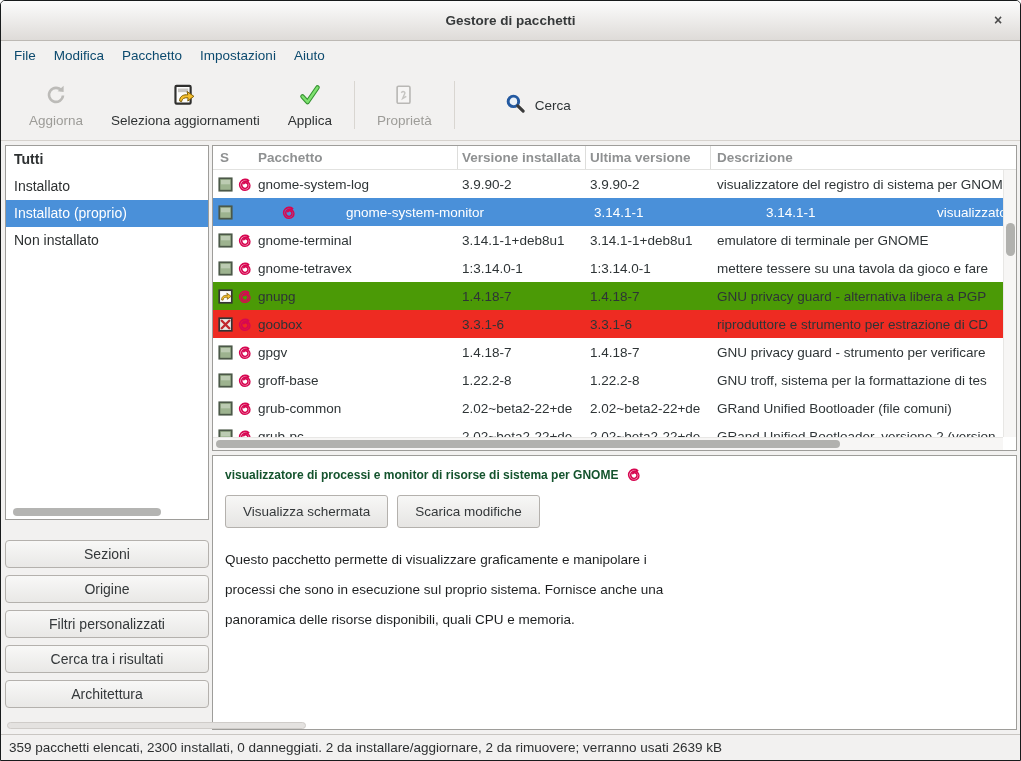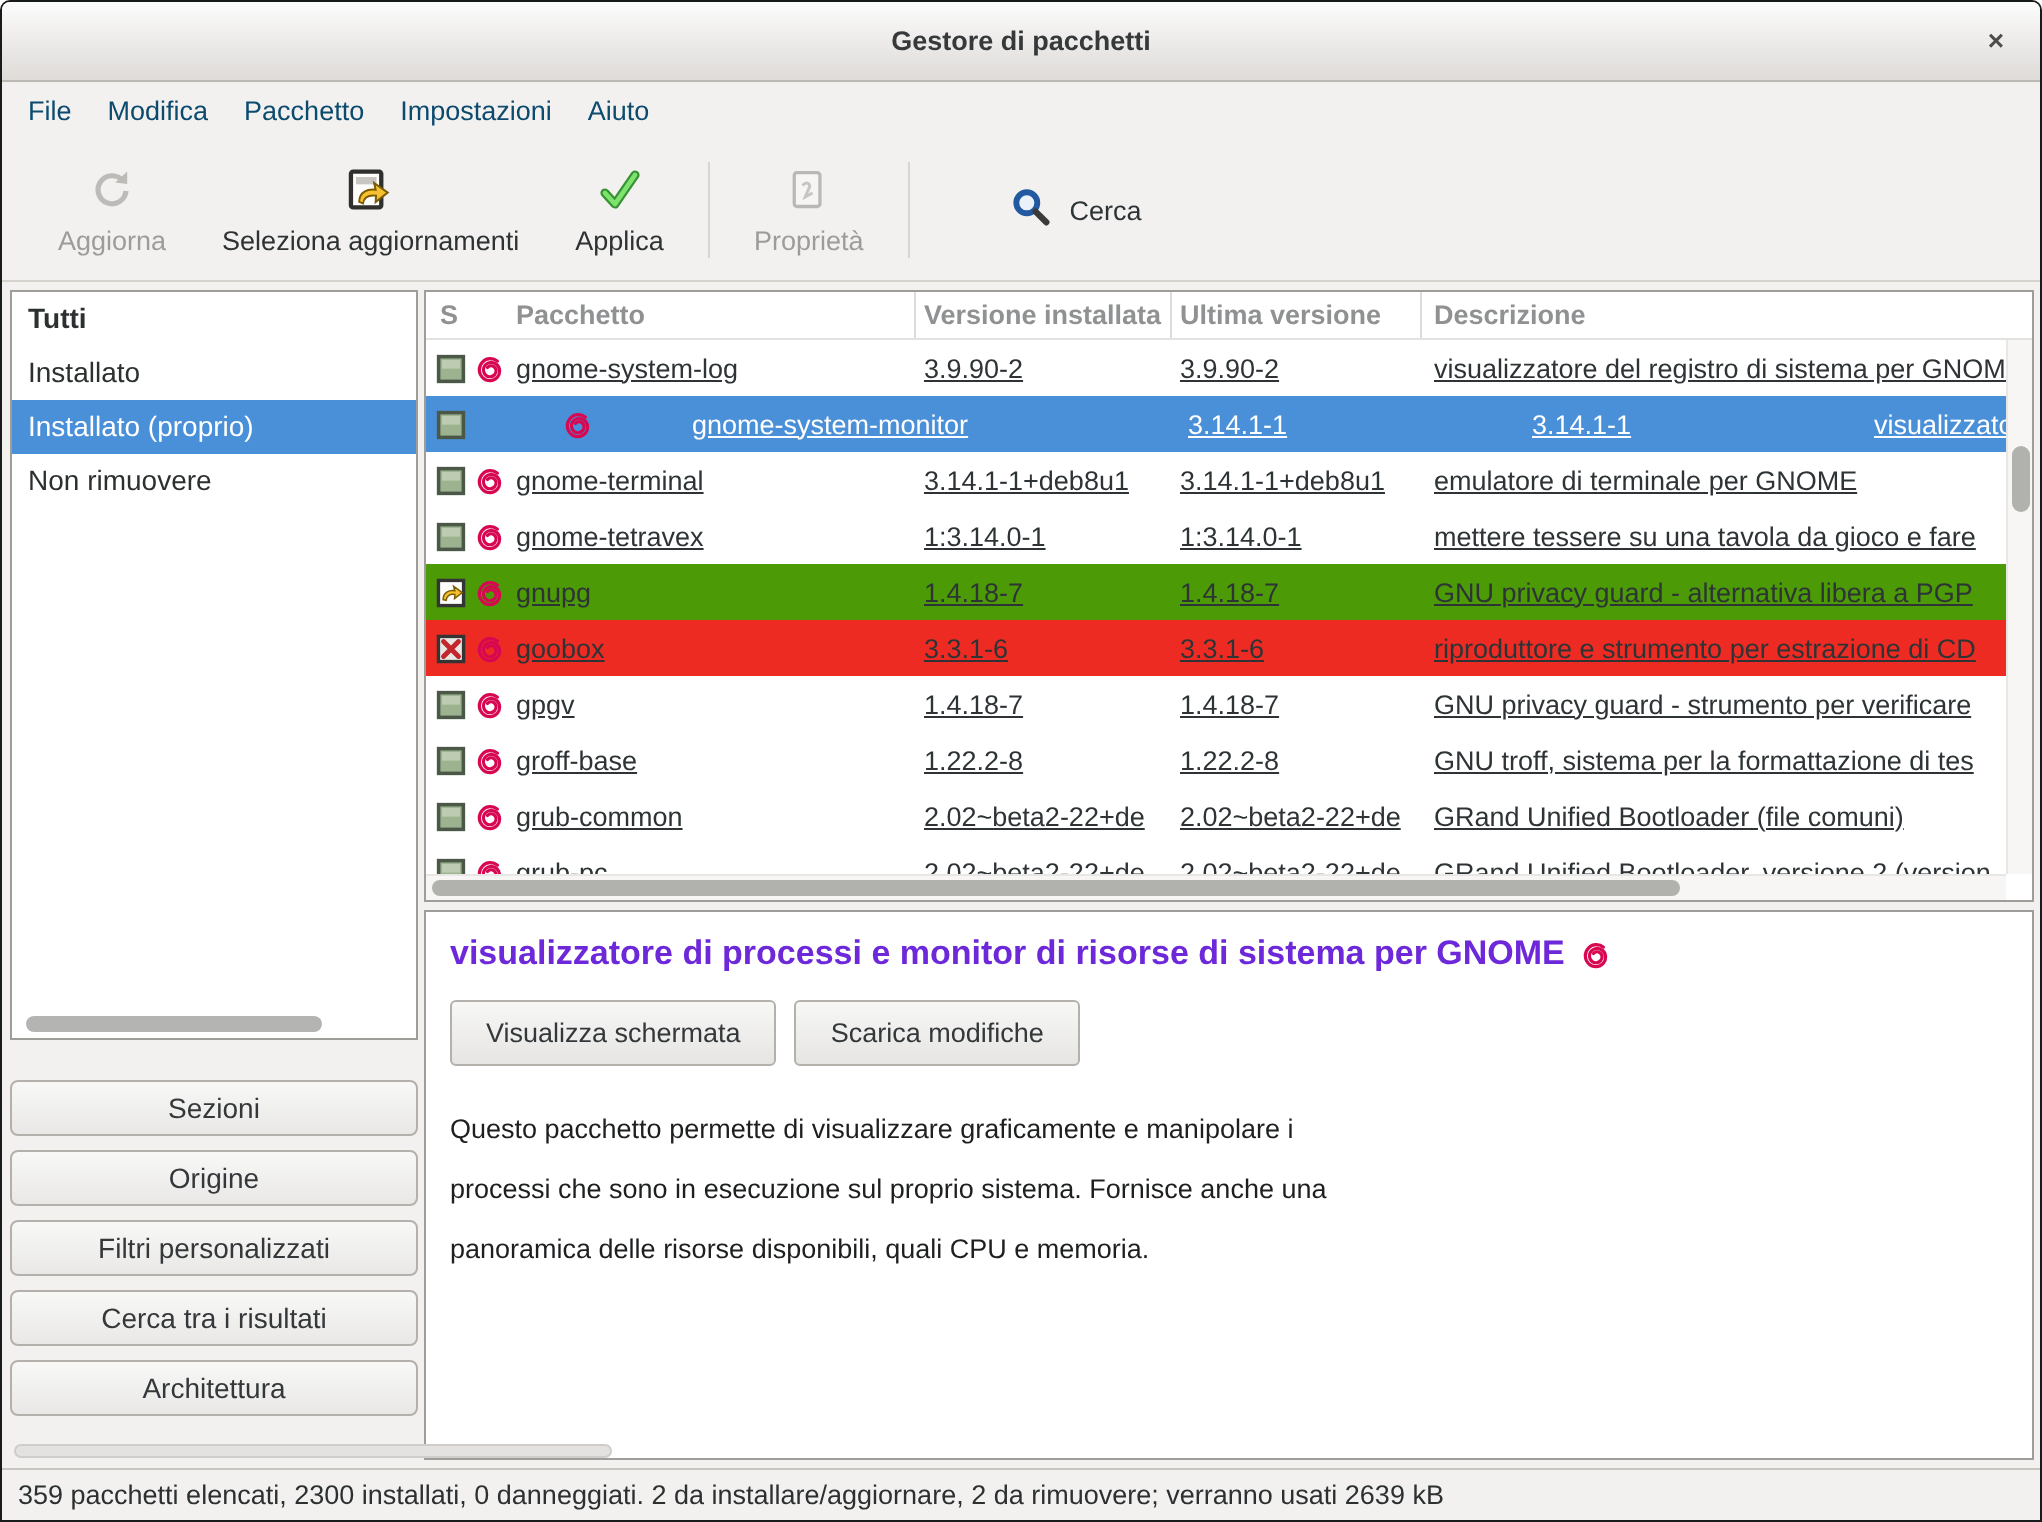--- a/index.html
+++ b/index.html
@@ -61,21 +61,21 @@
   .hc-name { width:200px; border-right:1px solid #dddddb; height:100%; line-height:23px; }
   .hc-inst { width:128px; padding-left:4px; border-right:1px solid #dddddb; height:100%; line-height:23px; }
   .hc-latest { width:125px; padding-left:4px; border-right:1px solid #dddddb; height:100%; line-height:23px; }
   .hc-desc { flex:1; padding-left:6px; }
 
   .rows { height:267px; overflow:hidden; margin-right:13px; }
   .row { display:flex; height:28px; align-items:center; white-space:nowrap; }
   .row.highlight-selected { background:#4a90d9; color:#fff;gap:44px; }
   .row.highlight-upgrade  { background:#4b9a06; }
   .row.highlight-remove   { background:#ee2b22; }
-  .cell { overflow:hidden; white-space:nowrap;text-decoration:underline; }
+  .cell { overflow:hidden; white-space:nowrap; }
   .c-s { width:24px; padding-left:5px; flex:0 0 24px; }
   .c-swirl { width:21px; flex:0 0 21px; }
   .c-name { width:200px; flex:0 0 200px; }
   .c-inst { width:128px; flex:0 0 128px; padding-left:4px; }
   .c-latest { width:125px; flex:0 0 125px; padding-left:4px; }
   .c-desc { flex:1; padding-left:6px; }
 
   .sicon { width:15px; height:15px; display:block; }
   .row .sicon svg { display:none; width:15px; height:15px; }
   .row.status-installed .svg-installed { display:block; }
@@ -84,21 +84,21 @@
   .swirl svg { width:15px; height:15px; display:block; }
 
   .vscroll { position:absolute; top:24px; right:0; bottom:13px; width:13px; background:#f7f6f5; border-left:1px solid #e8e7e5; }
   .vthumb { position:absolute; top:53px; left:2px; width:9px; height:33px; background:#b1b1ae; border-radius:5px; }
   .hscroll { position:absolute; left:0; right:13px; bottom:0; height:13px; background:#f7f6f5; border-top:1px solid #e8e7e5; }
   .hthumb { position:absolute; left:3px; top:2px; width:624px; height:8px; background:#b1b1ae; border-radius:4px; }
 
   
   .details { margin-top:4px; flex:1; background:#fff; border:1px solid #9e9d9a; padding:11px 12px; overflow:hidden; }
   .dtitle-row { display:flex; align-items:center; gap:8px; }
-  .dtitle { font-weight:bold; font-size:17px; color:#6d28d9; }
+  .dtitle { font-weight:bold; font-size:12px; color:#14532d; }
   .dbuttons { margin-top:13px; display:flex; gap:9px; }
   .dbtn { padding:8px 17px; border:1px solid #b4b1ad; border-radius:3px; color:#34383a;
           background:linear-gradient(#f7f7f6,#e6e5e3); font-size:13.5px; }
   .dpara { margin-top:17px; }
   .dpara p { line-height:30px; color:#1d1f20; }
 
   
   .statusbar { height:26px; flex:0 0 26px; border-top:1px solid #c9c6c2; background:#f2f1f0;
                display:flex; align-items:center; padding-left:8px; color:#2d3031; }
   .progress-trough { position:absolute; left:6px; bottom:31px; width:299px; height:7px;
@@ -186,21 +186,21 @@
 
             <div class="filter-item bold-false selected-false">
               <span>Installato</span>
             </div>
 
             <div class="filter-item bold-false selected-true">
               <span>Installato (proprio)</span>
             </div>
 
             <div class="filter-item bold-false selected-false">
-              <span>Non rimuovere</span>
+              <span>Non installato</span>
             </div>
           </div>
         <div class="filter-hscroll"></div>
       </div>
       <div class="side-buttons">
 
           <div class="sbtn active-false">
             <span>Sezioni</span>
           </div>
 

